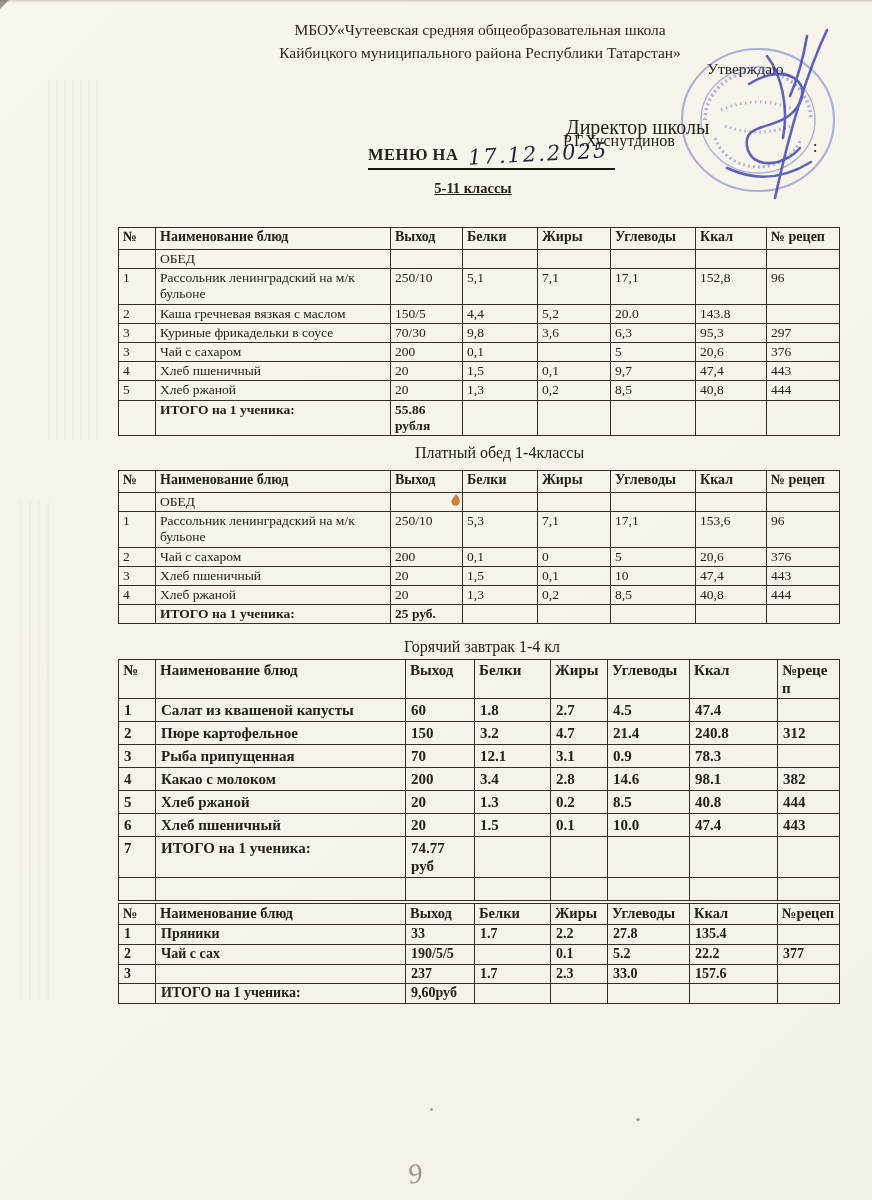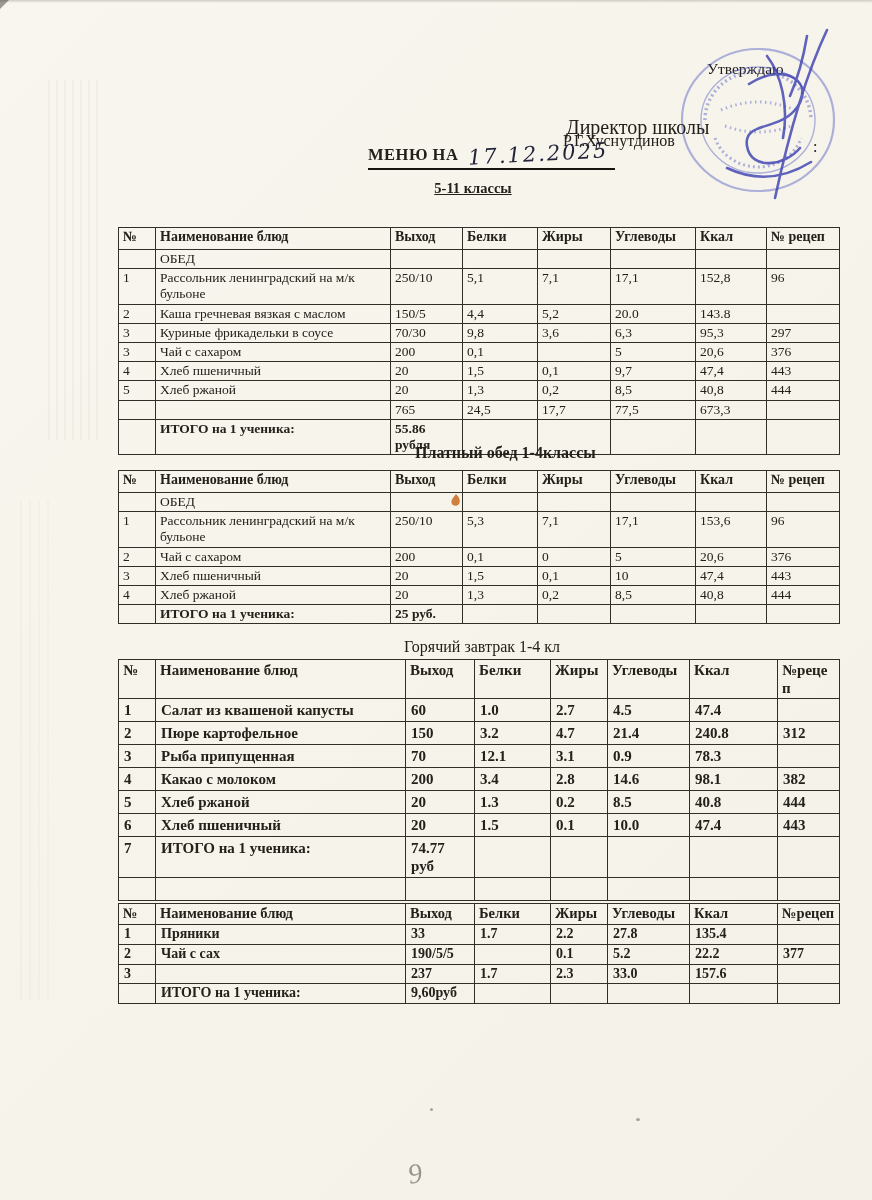--- a/index.html
+++ b/index.html
@@ -55,39 +55,43 @@
   table.t2{top:470px;}
   table.t3{top:659px;}
   table.t4{top:903px;}
   .bold-row td{font-weight:bold;}
   table.bold-table td{font-weight:bold;font-size:15px;height:18px;padding:2px 5px;}
   table.bold-table th{font-size:15px;height:21px;}
   table.t4 td{font-size:14px;height:14px;padding:1px 5px;}
   table.t4 th{font-size:14.5px;height:18px;}
 
   .caption{position:absolute;font-size:16px;}
-  .cap2{top:444px;left:415px;font-weight:bold;}
+  .cap2{top:444px;left:415px;}
   .cap3{top:638px;left:404px;font-weight:normal;}
 
   .artifact{position:absolute;top:493px;left:448px;}
   .page-number{position:absolute;top:1158px;left:408px;font-size:28px;font-style:italic;
     color:#9a948c;transform:rotate(-10deg);}
 </style>
 </head>
 <body>
 
 <div class="page">
 
   <div class="edge-top"></div>
   <div class="corner-tl"></div>
   <div class="scan-streaks"></div>
   <div class="scan-streaks2"></div>
   <div class="speckle sp1"></div>
   <div class="speckle sp2"></div>
 
+  <div class="school-title">
+    <div>МБОУ«Чутеевская средняя  общеобразовательная школа</div>
+    <div>Кайбицкого муниципального района Республики Татарстан»</div>
+  </div>
 
   <div class="approve">Утверждаю</div>
 
   <svg class="stamp" width="210" height="185" viewBox="0 0 210 185" xmlns="http://www.w3.org/2000/svg">
     <g fill="none" stroke="#4753c0" opacity="0.42">
       <ellipse cx="103" cy="94" rx="76" ry="71" stroke-width="2.2"></ellipse>
       <ellipse cx="103" cy="94" rx="57" ry="53" stroke-width="1.4"></ellipse>
       <path d="M50 94 a53 49 0 0 1 106 0" stroke-width="3.5" stroke-dasharray="2 3"></path>
       <path d="M60 112 a45 41 0 0 0 86 0" stroke-width="3" stroke-dasharray="2 3"></path>
       <path d="M66 84 q37 -16 74 0" stroke-width="3" stroke-dasharray="1.5 3.5"></path>
@@ -200,30 +204,20 @@
         <tr>
           <td>5</td>
           <td>Хлеб ржаной</td>
           <td>20</td>
           <td>1,3</td>
           <td>0,2</td>
           <td>8,5</td>
           <td>40,8</td>
           <td>444</td>
         </tr>
-        <tr>
-          <td></td>
-          <td></td>
-          <td>765</td>
-          <td>24,5</td>
-          <td>17,7</td>
-          <td>77,5</td>
-          <td>673,3</td>
-          <td></td>
-        </tr>
         <tr class="bold-row">
           <td></td>
           <td>ИТОГО на 1 ученика:</td>
           <td>55.86 рубля</td>
           <td></td>
           <td></td>
           <td></td>
           <td></td>
           <td></td>
         </tr>
@@ -346,21 +340,21 @@
           <th>Углеводы</th>
           <th>Ккал</th>
           <th>№рецеп</th>
         </tr>
       </thead>
       <tbody>
         <tr>
           <td>1</td>
           <td>Салат из квашеной капусты</td>
           <td>60</td>
-          <td>1.0</td>
+          <td>1.8</td>
           <td>2.7</td>
           <td>4.5</td>
           <td>47.4</td>
           <td></td>
         </tr>
         <tr>
           <td>2</td>
           <td>Пюре картофельное</td>
           <td>150</td>
           <td>3.2</td>

